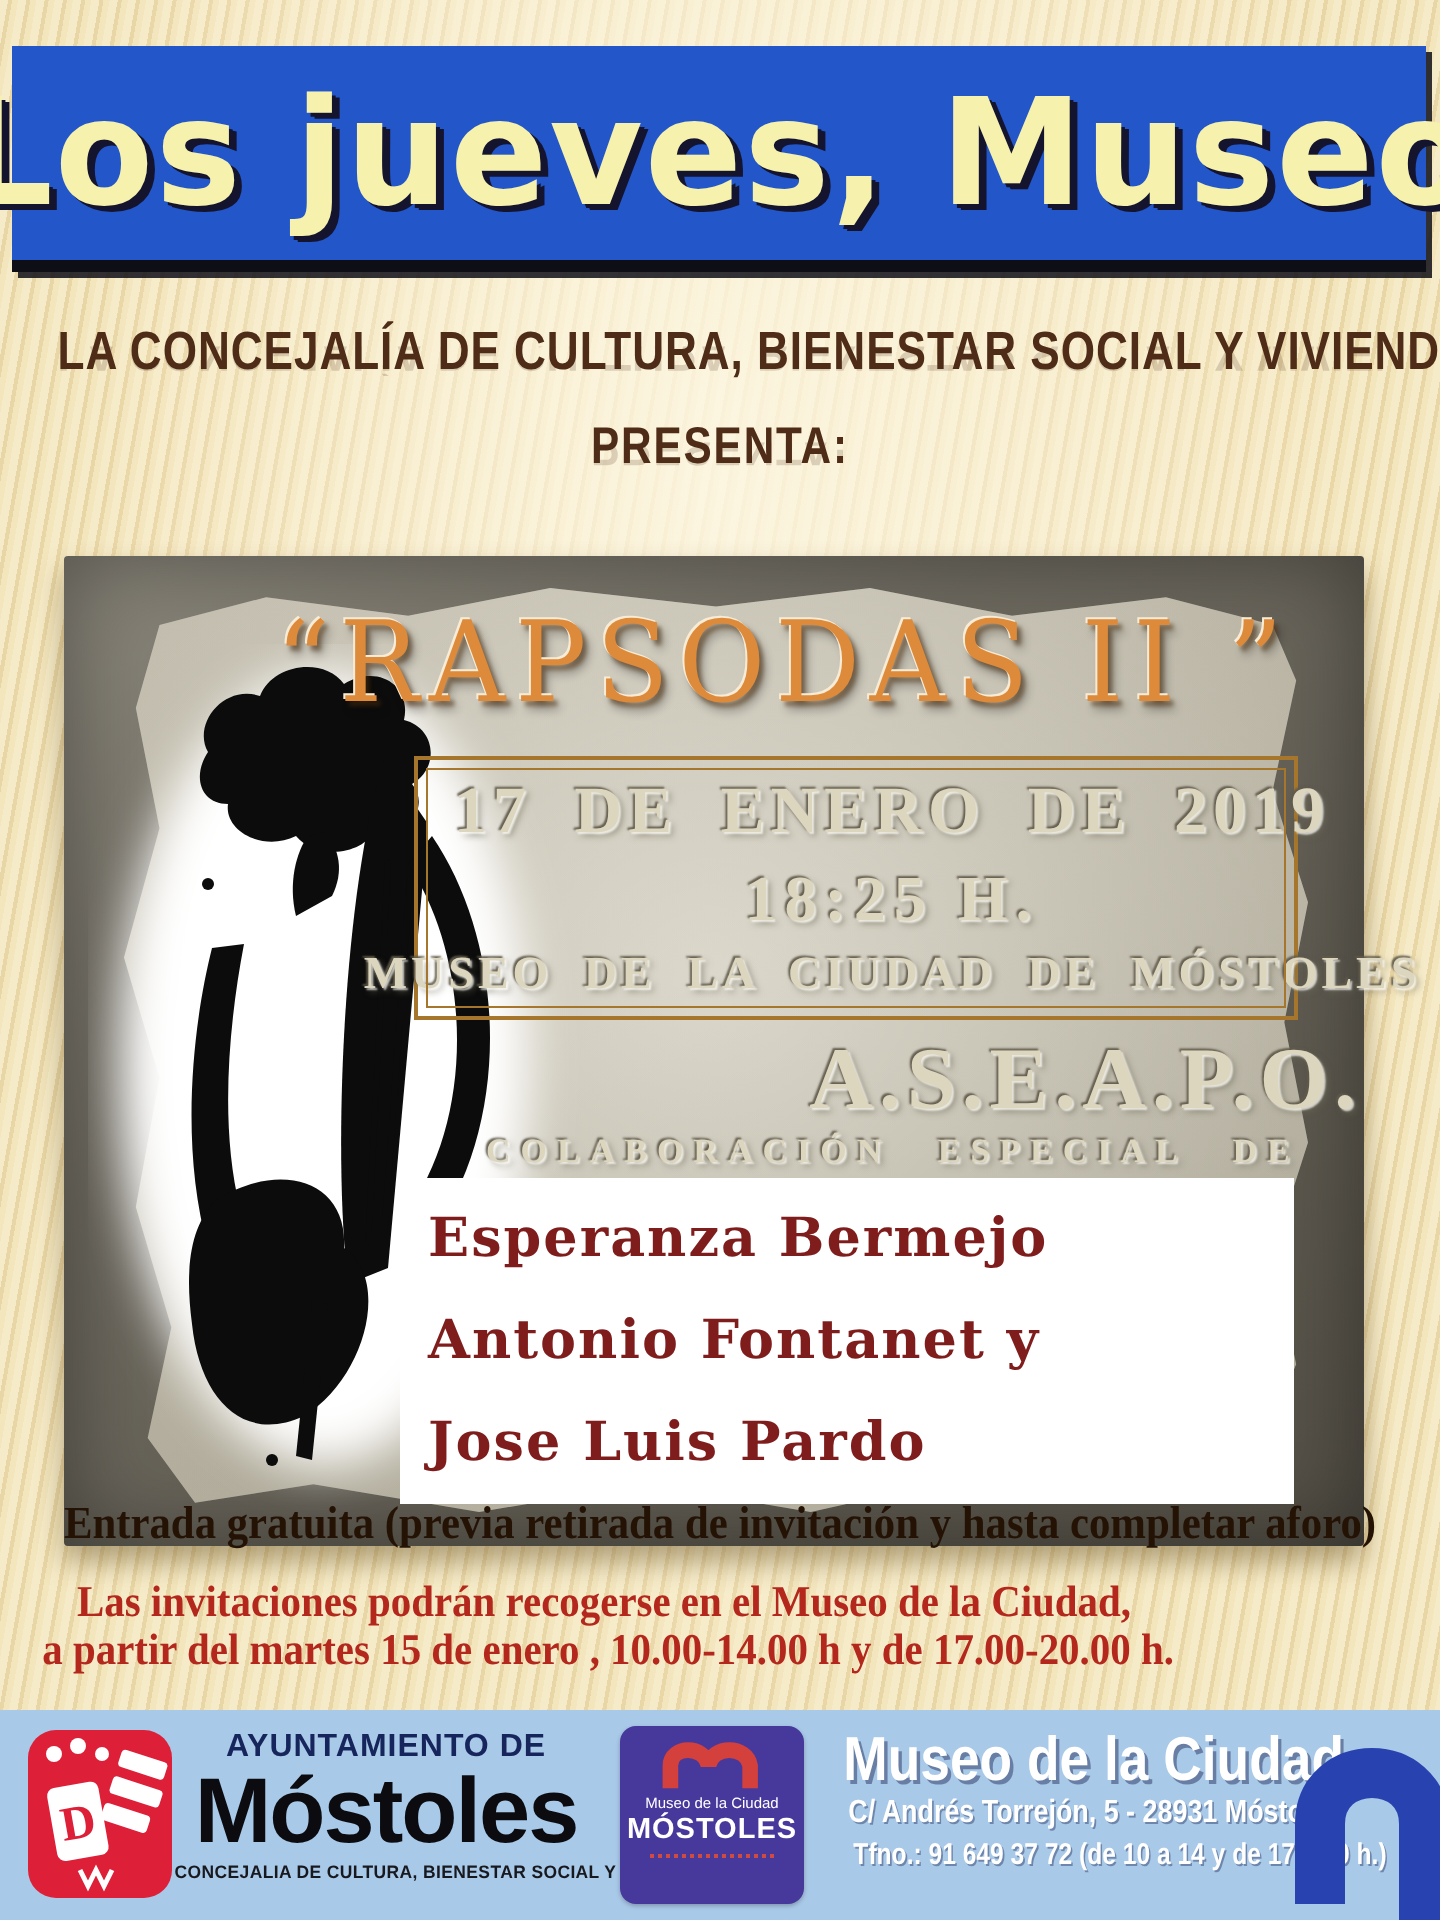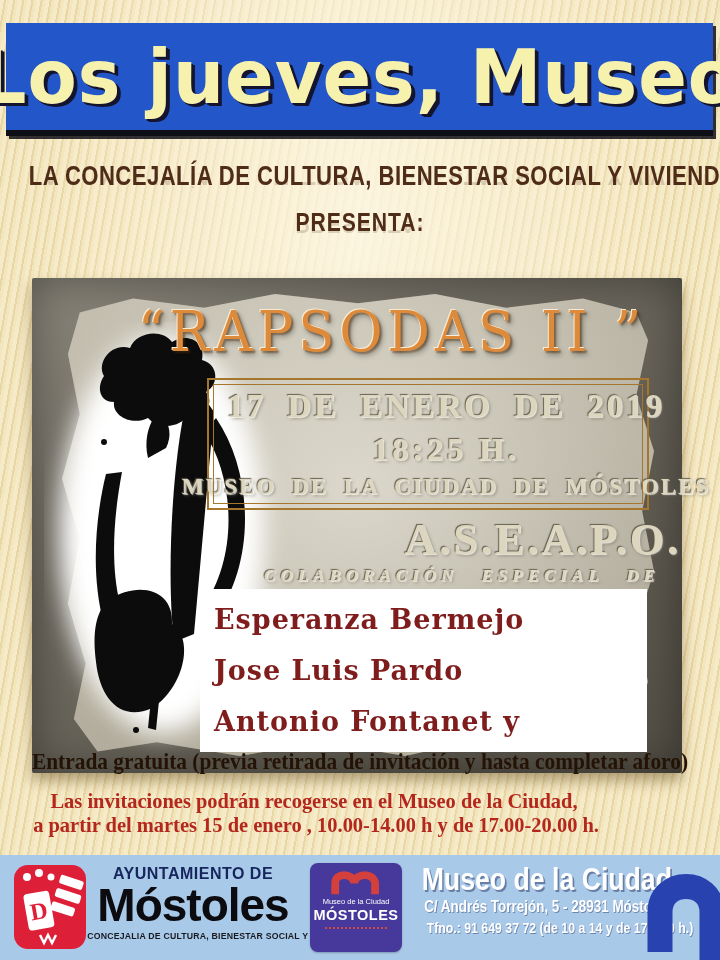--- a/index.html
+++ b/index.html
@@ -65,38 +65,38 @@
   }
   .engraved{
     font-family:"Liberation Serif",serif;font-weight:bold;color:#ddd6bf;white-space:nowrap;
     text-shadow:1px 1px 1px rgba(255,255,250,.75), -1px -1px 1px rgba(95,90,75,.95), 2px 2px 3px rgba(110,105,88,.55);
     padding-left:36px;
   }
   .eng-date{font-size:33px;letter-spacing:3px;word-spacing:10px;}
   .eng-time{font-size:32px;letter-spacing:4px;}
   .eng-venue{font-size:23px;letter-spacing:2px;word-spacing:8px;}
   .eng-org{position:absolute;left:175px;top:236px;width:438px;text-align:right;font-size:44px;letter-spacing:3px;}
-  .eng-collab{position:absolute;left:175px;top:288px;width:438px;text-align:center;font-size:17px;letter-spacing:5px;word-spacing:14px;font-style:italic;}
+  .eng-collab{position:absolute;left:175px;top:288px;width:438px;font-size:17px;letter-spacing:5px;word-spacing:14px;}
   .names-box{
     position:absolute;left:168px;top:311px;width:447px;height:163px;background:#ffffff;
     padding:5px 0 0 14px;box-sizing:border-box;
   }
   .name{
     font-family:"DejaVu Serif",serif;font-weight:bold;font-size:27px;line-height:51px;
     color:#7f1d1d;white-space:nowrap;letter-spacing:1px;
   }
   
   .free-entry{
     position:absolute;left:0;top:749px;width:720px;text-align:center;
     font-family:"Liberation Serif",serif;font-weight:bold;font-size:23px;color:#241305;
     white-space:nowrap;transform:scaleX(.93);transform-origin:center;
   }
   .pickup{
     position:absolute;left:0;top:789px;width:604px;text-align:center;
-    font-family:"Liberation Serif",serif;font-weight:bold;color:#b4271c;margin-left:12px;
+    font-family:"Liberation Serif",serif;font-weight:bold;color:#b4271c;
   }
   .pickup-line{font-size:22px;line-height:24px;white-space:nowrap;transform:scaleX(.93);transform-origin:center;}
   
   .footer{position:absolute;left:0;top:855px;width:720px;height:105px;background:#a9c9e9;}
   .ayto-logo{position:absolute;left:14px;top:9px;width:72px;height:86px;}
   .ayto-text{position:absolute;left:84px;top:10px;width:218px;text-align:center;}
   .ayto-small{font-size:16px;font-weight:bold;color:#16265c;letter-spacing:.5px;white-space:nowrap;}
   .ayto-name{font-size:46px;font-weight:bold;color:#0c0c10;letter-spacing:-1px;line-height:46px;margin-top:-1px;white-space:nowrap;}
   .ayto-dept{font-size:9px;font-weight:bold;color:#18191f;letter-spacing:.2px;white-space:nowrap;transform:scaleX(.97);transform-origin:center;margin-top:3px;}
   .museo-logo{
@@ -173,22 +173,22 @@
       <div class="engraved eng-date">17 DE ENERO DE 2019</div>
       <div class="engraved eng-time">18:25 H.</div>
       <div class="engraved eng-venue">MUSEO DE LA CIUDAD DE MÓSTOLES</div>
     </div>
 
     <div class="engraved eng-org">A.S.E.A.P.O.</div>
     <div class="engraved eng-collab">COLABORACIÓN ESPECIAL DE</div>
 
     <div class="names-box">
       <div class="name">Esperanza Bermejo</div>
+      <div class="name">Antonio Fontanet y</div>
       <div class="name">Jose Luis Pardo</div>
-      <div class="name">Antonio Fontanet y</div>
     </div>
   </div>
 
   <div class="free-entry">Entrada gratuita (previa retirada de invitación y hasta completar aforo)</div>
   <div class="pickup">
     <div class="pickup-line">Las invitaciones podrán recogerse en el Museo de la Ciudad,</div>
     <div class="pickup-line">a partir del martes 15 de enero , 10.00-14.00 h y de 17.00-20.00 h.</div>
   </div>
 
   <div class="footer">

